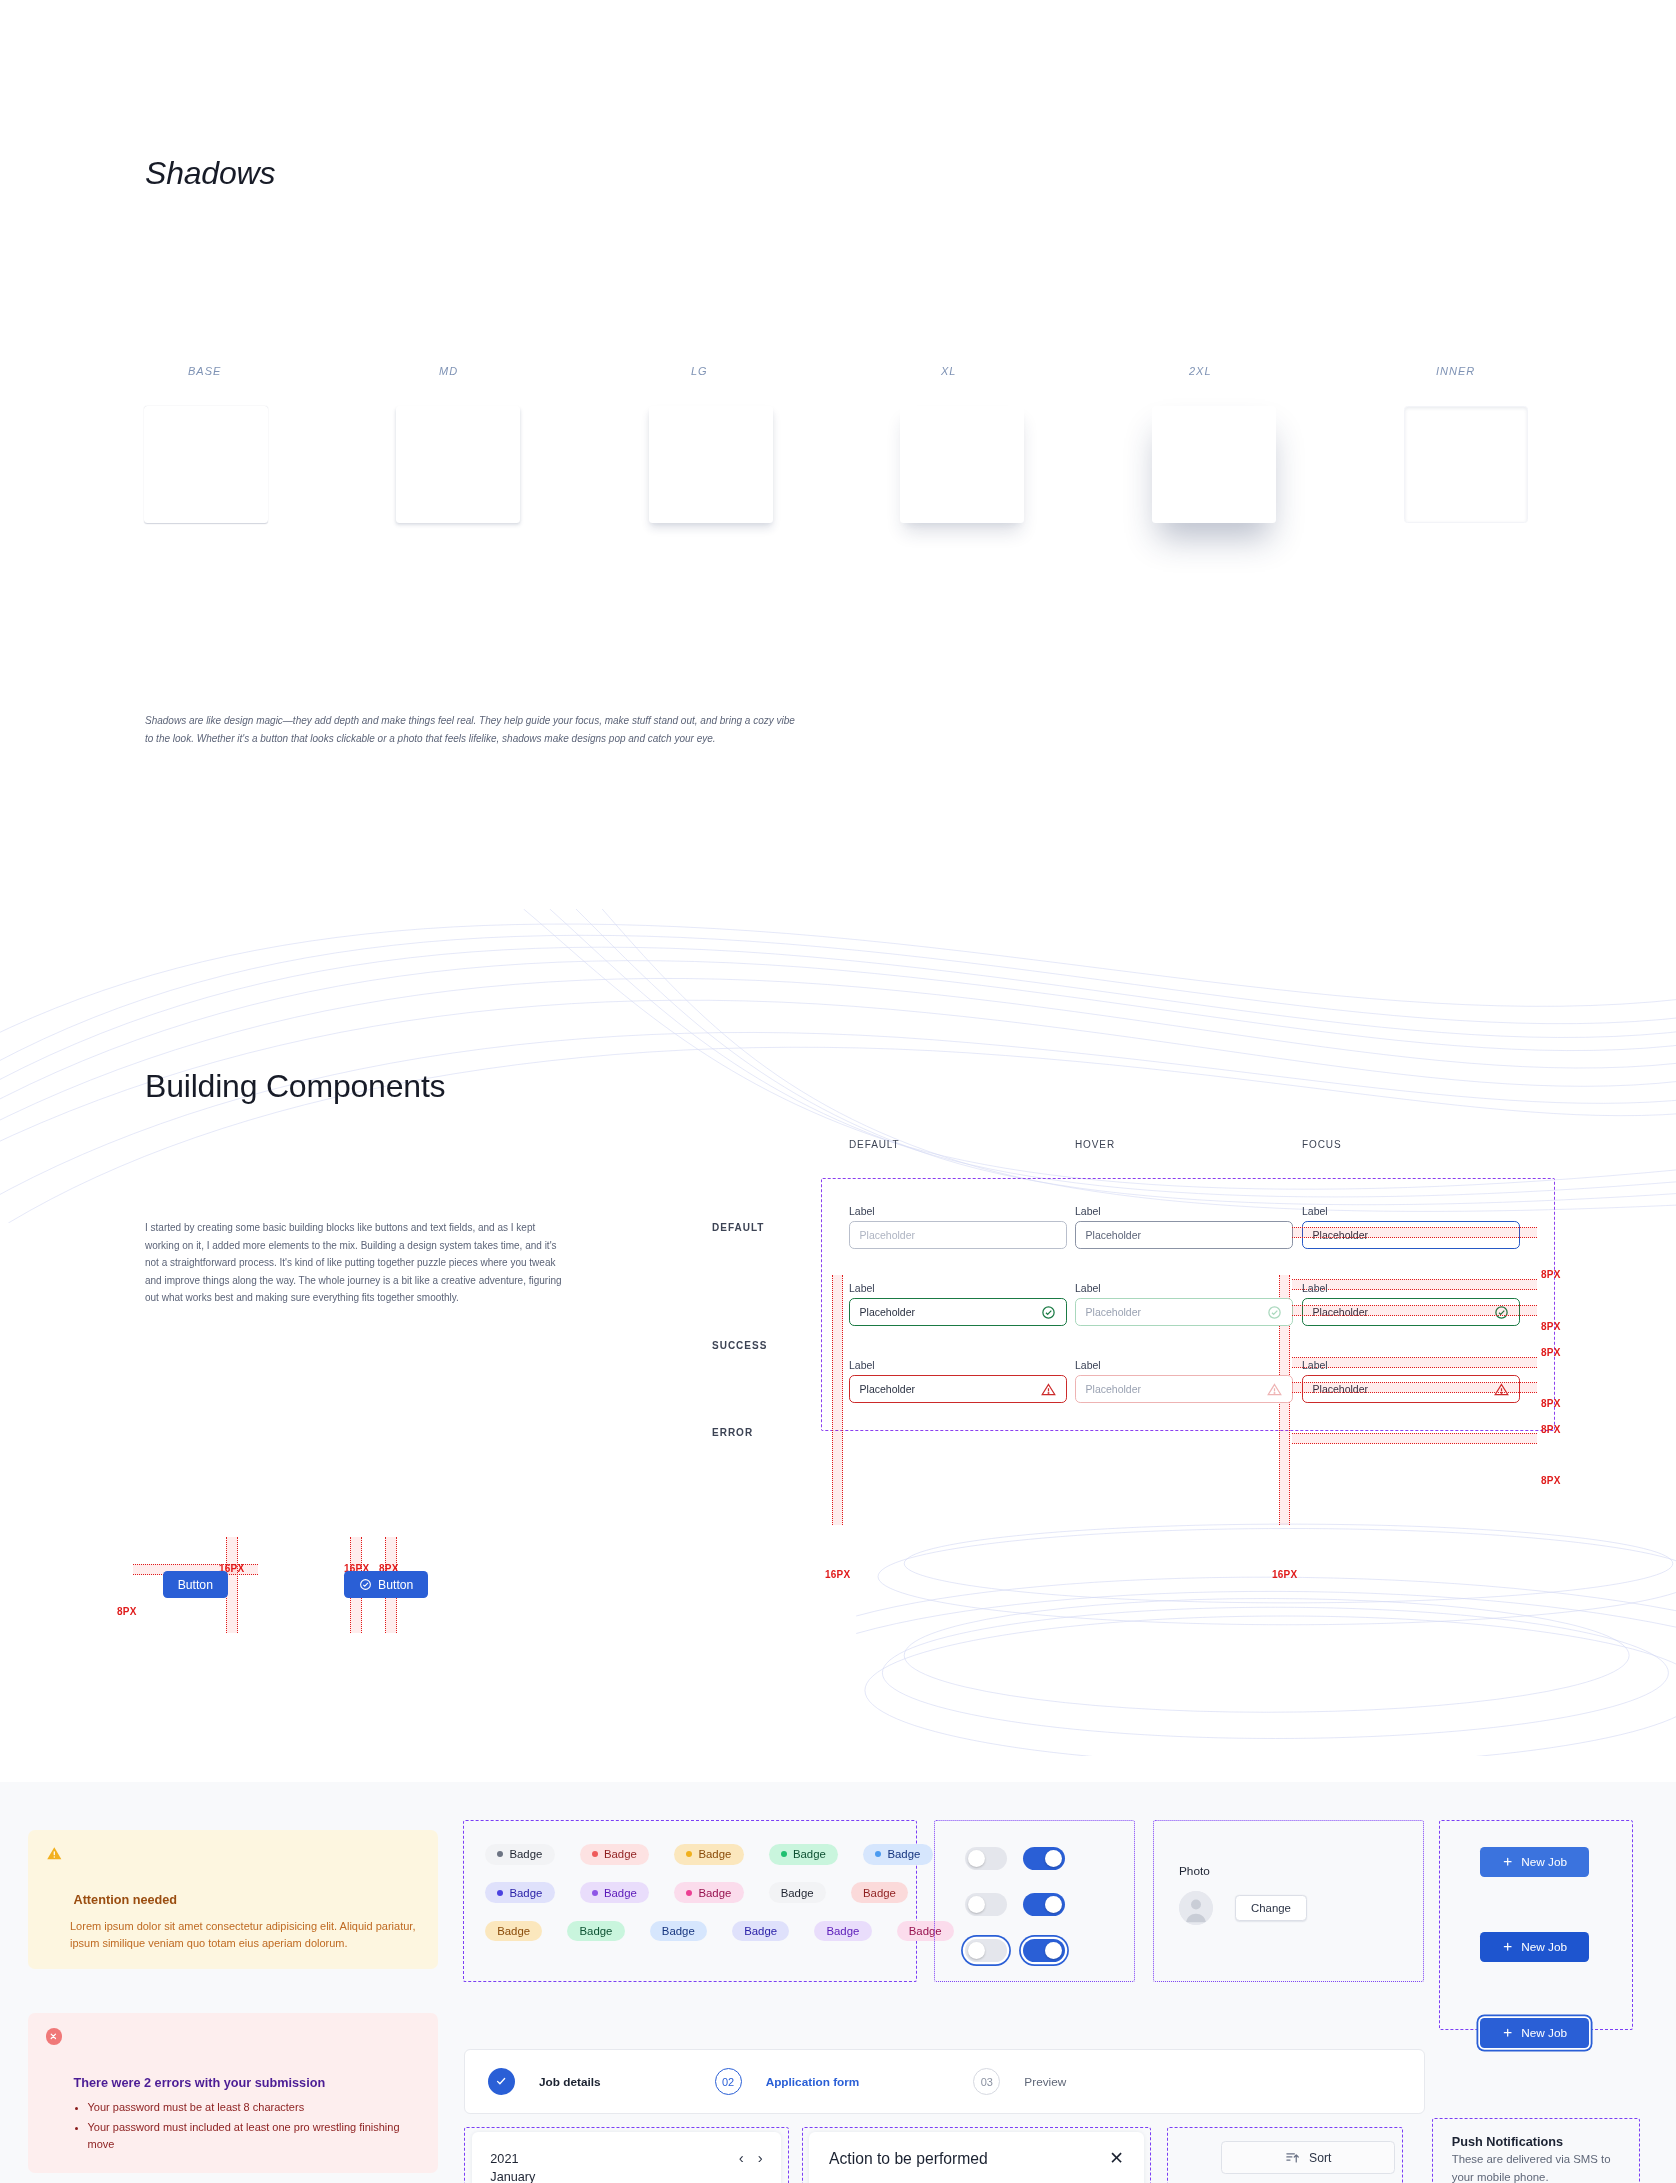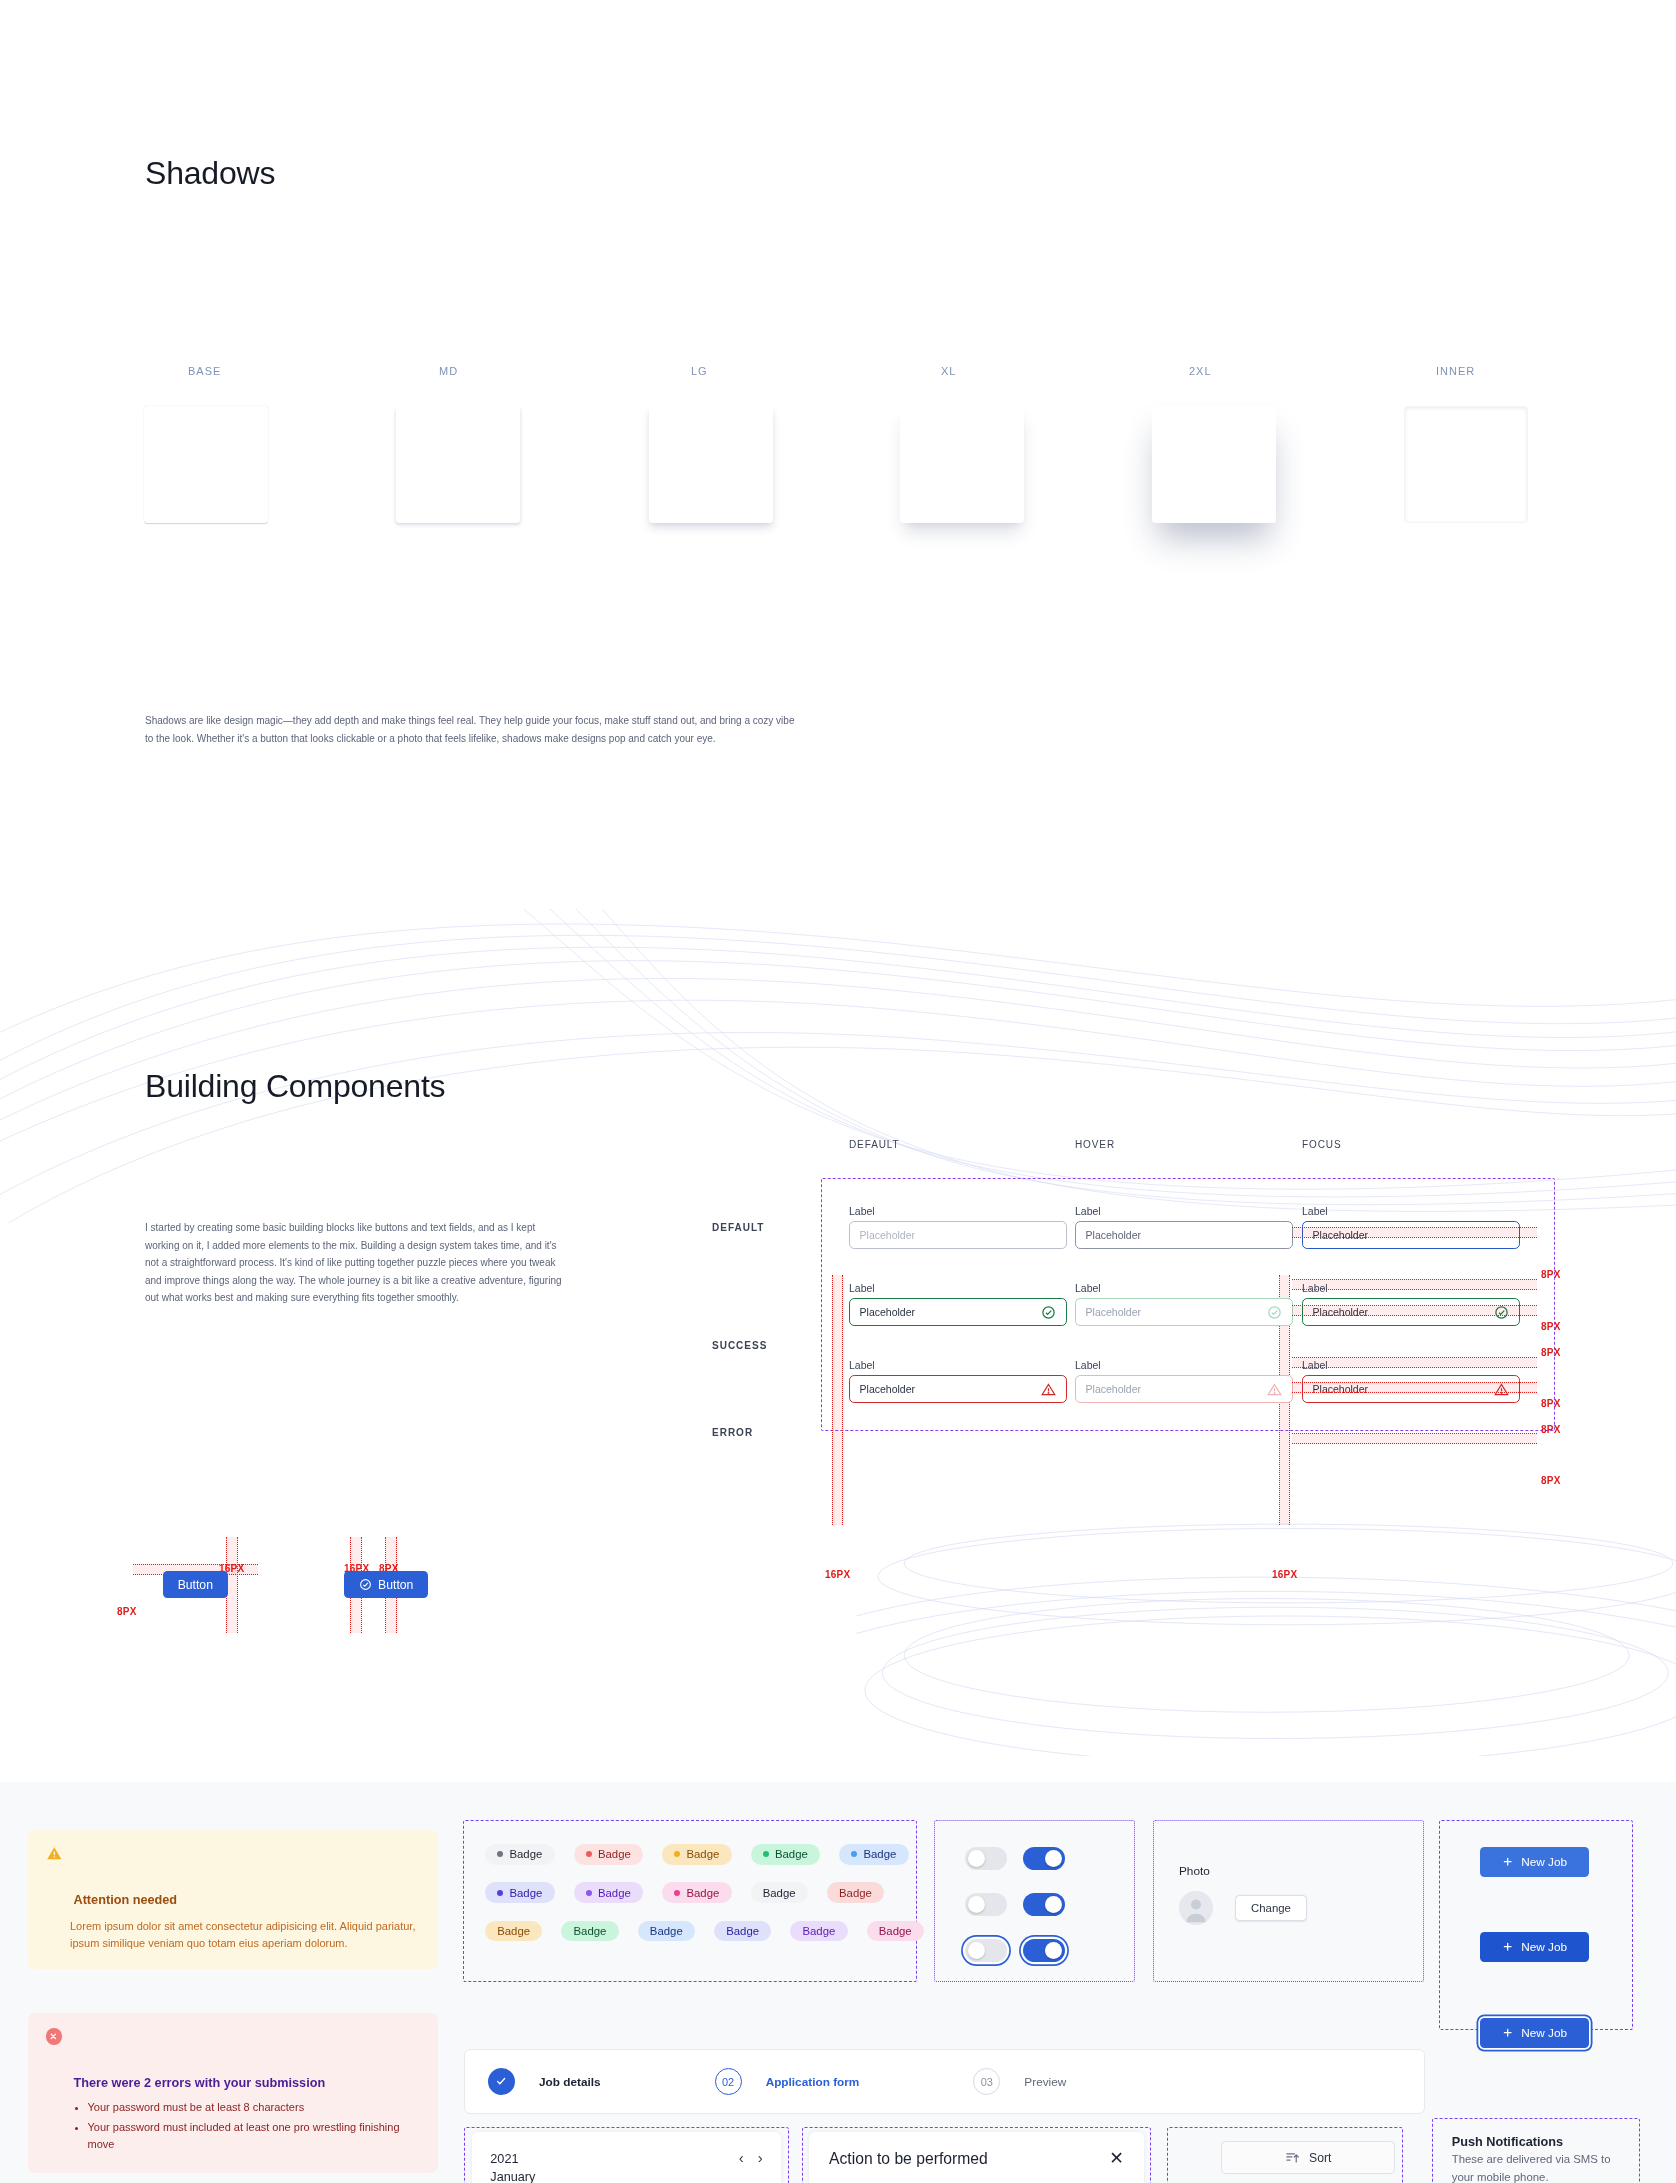--- a/index.html
+++ b/index.html
@@ -6,21 +6,21 @@
   html, body { width: 1677px; }
   body {
     font-family: "Liberation Sans", sans-serif;
     background: #ffffff;
     color: #1e2433;
     -webkit-font-smoothing: antialiased;
   }
   .page { position: relative; width: 1677px; height: 2839px; overflow: hidden; }
 
   
-  .sec-shadows { position: absolute; left: 0; top: 0; width: 1677px; height: 830px; background: #fff; }
+  .sec-shadows { position: absolute; left: 0; top: 0; width: 1677px; height: 830px; background: #fff; font-style: italic; }
   .sec-title {
     position: absolute;
     font-size: 32px;
     font-weight: 400;
     letter-spacing: -0.2px;
     color: #171b27;
   }
   #shadows-title { left: 145px; top: 155px; }
 
   .shadow-cols { position: absolute; left: 0; top: 0; width: 1677px; }
@@ -140,21 +140,21 @@
   .alert-err li { margin-bottom: 2.6px; }
 
   .icon-circle { width: 16.6px; height: 16.6px; border-radius: 50%; flex: 0 0 16.6px; display: flex; align-items: center; justify-content: center; }
 
   
   .badge {
     display: inline-flex; align-items: center; gap: 6.1px;
     border-radius: 436px; padding: 4.4px 12.2px; font-size: 11.4px; font-weight: 500;
   }
   .badge .dot { width: 6.1px; height: 6.1px; border-radius: 50%; display: inline-block; }
-  .badge-row { display: flex; gap: 19px; flex-wrap: nowrap; }
+  .badge-row { display: flex; gap: 25px; flex-wrap: nowrap; }
 
   
   .tgl { width: 42px; height: 23px; border-radius: 436px; position: relative; display: inline-block; }
   .tgl .knob { position: absolute; top: 2.6px; width: 17.5px; height: 17.5px; border-radius: 50%; background: #fff; box-shadow: 0 0.9px 2.2px rgba(0,0,0,.22); }
   .tgl-off { background: #e4e6ec; } .tgl-off .knob { left: 2.6px; }
   .tgl-on  { background: #2a5fd6; } .tgl-on .knob { right: 2.6px; }
   .tgl-ring { box-shadow: 0 0 0 2.2px #fff, 0 0 0 3.9px #2a5fd6; }
 
   
   .avatar-blob { width: 34px; height: 34px; border-radius: 50%; background: #e6e8ee; position: relative; overflow:hidden; }

